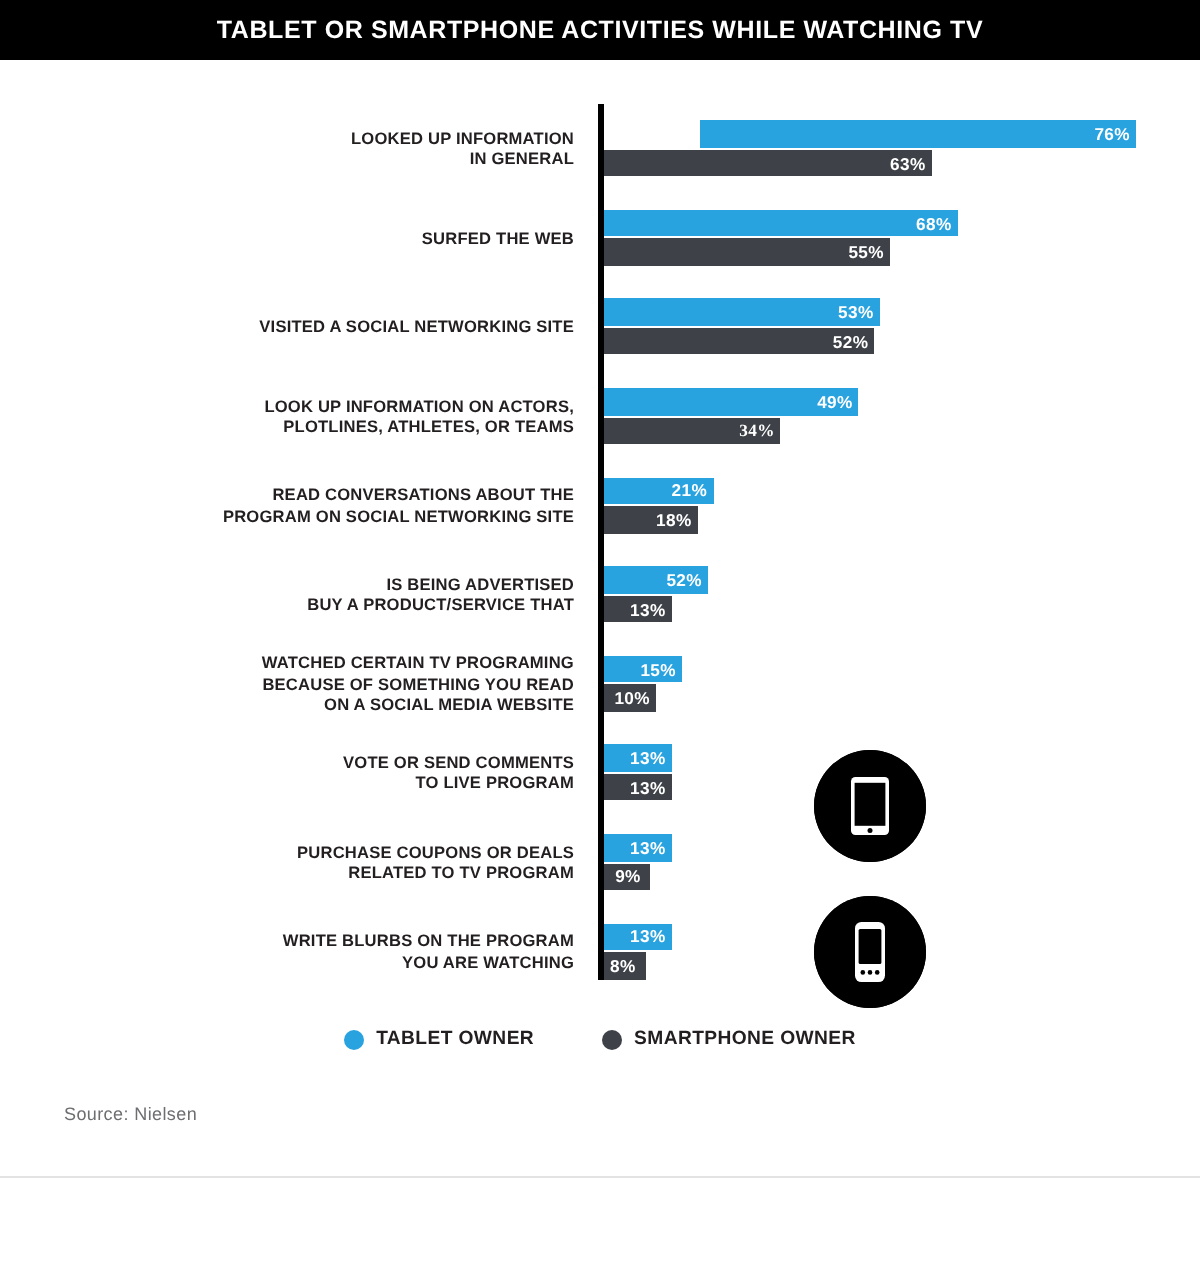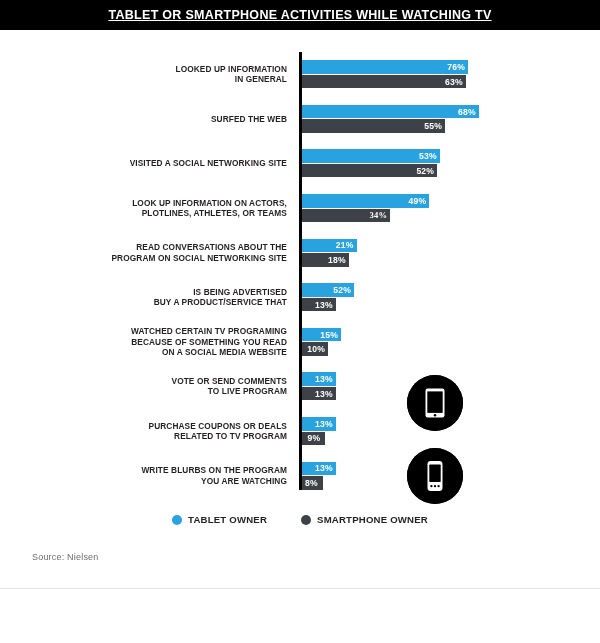--- a/index.html
+++ b/index.html
@@ -25,21 +25,20 @@
     display: flex;
     align-items: center;
     justify-content: center;
   }
   .titlebar-text {
     color: #ffffff;
     font-size: 12.5px;
     font-weight: bold;
     letter-spacing: 0.3px;
     white-space: nowrap;
-    text-decoration: underline;
   }
 
   
   .chart {
     position: absolute;
     left: 0;
     top: 44px;
     width: 600px;
     height: 450px;
   }
@@ -183,21 +182,21 @@
 
 <div class="chart">
   <div class="axis-line"></div>
   <div class="rows" id="rows-container">
       <div class="row">
         <div class="row-label">
           <div>LOOKED UP INFORMATION</div>
           <div>IN GENERAL</div>
         </div>
         <div class="bars">
-          <div class="bar tablet" style="width: 166px;">
+          <div class="bar tablet" style="width: 218px; margin-left: 48px;">
             <span class="bar-value">76%</span>
           </div>
           <div class="bar phone" style="width: 163.8px;">
             <span class="bar-value">63%</span>
           </div>
         </div>
       </div>
       <div class="row">
         <div class="row-label">
           <div>SURFED THE WEB</div>

